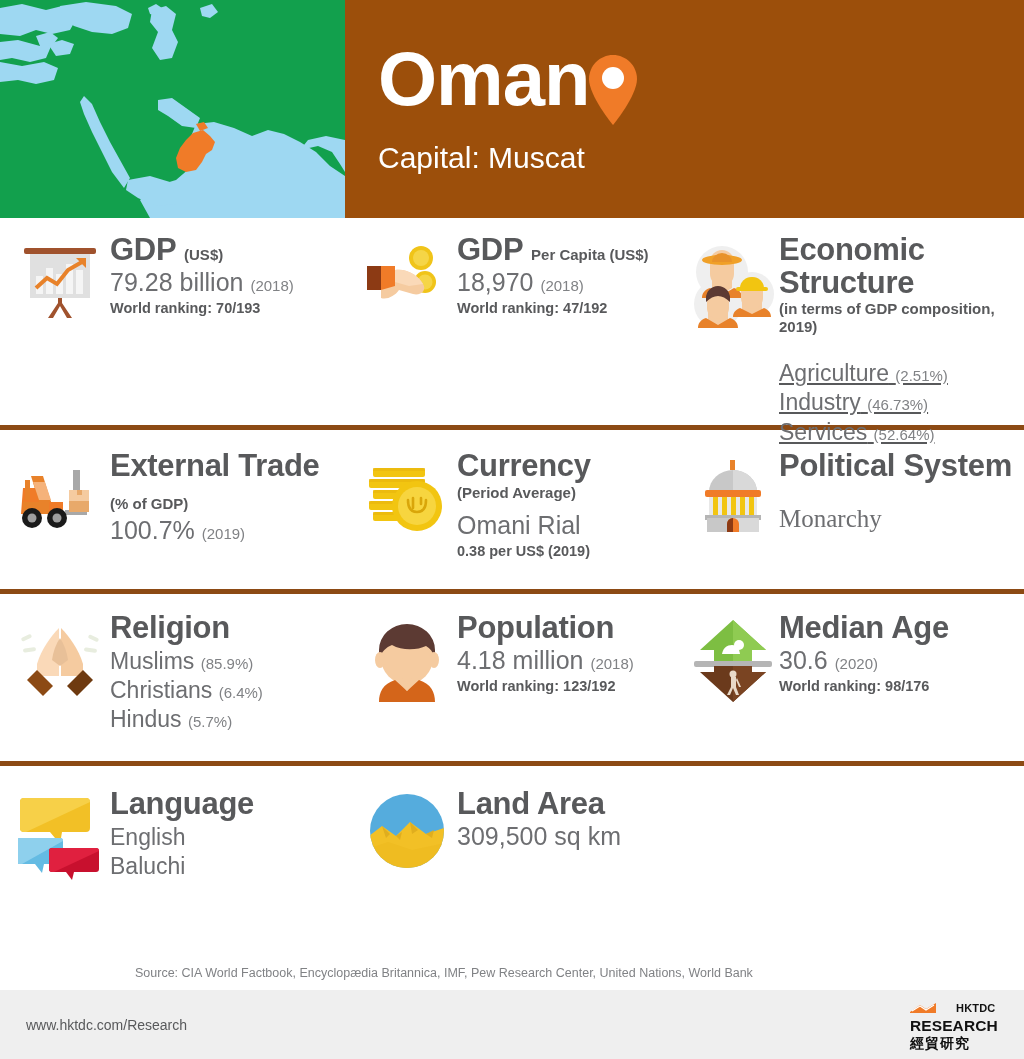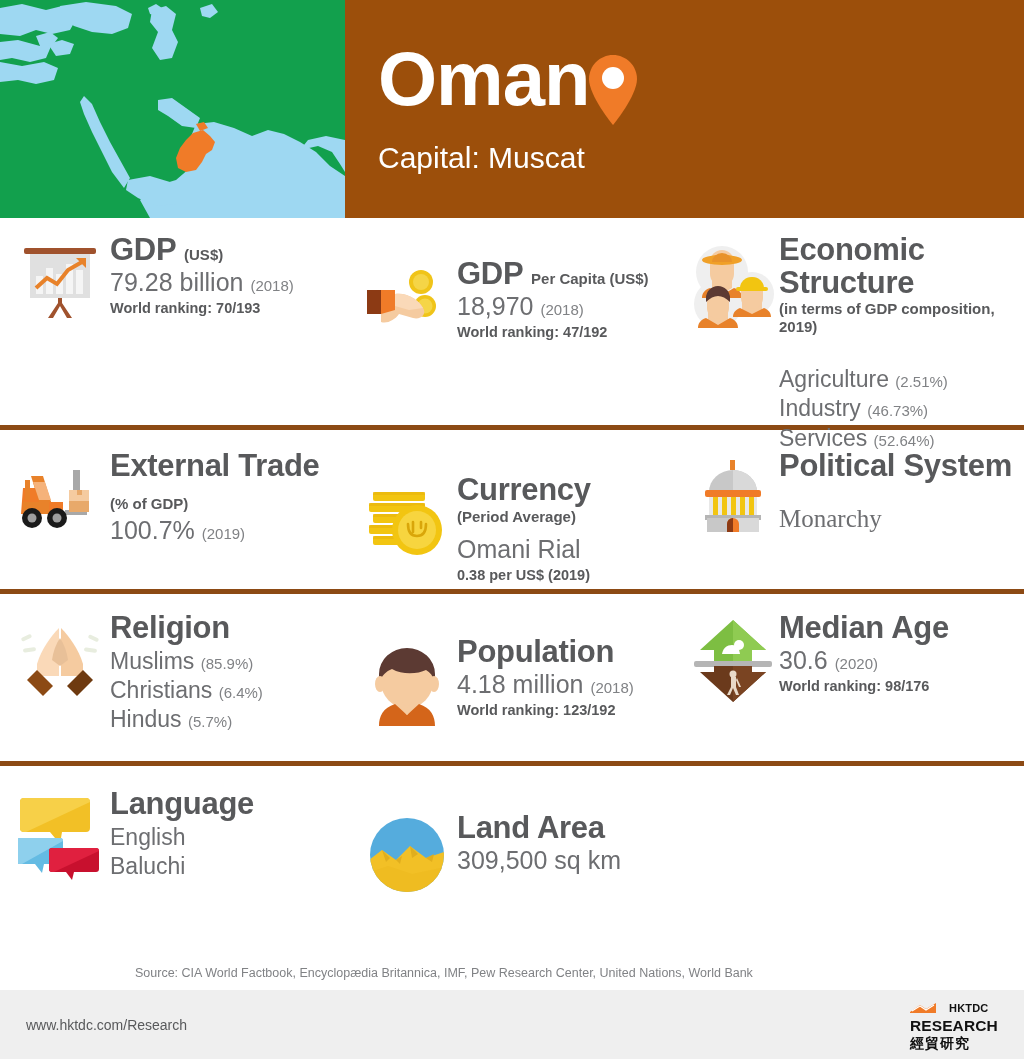--- a/index.html
+++ b/index.html
@@ -28,21 +28,21 @@
   .pin { width:56px; height:74px; margin-left:-4px; margin-top:10px; }
   .capital { font-size:30px; color:#fff; margin-top:14px; font-weight:400; }
 
   
   .rows { position:relative; width:1024px; }
   .row { position:relative; display:flex; width:1024px; }
   .divider { width:1024px; height:5px; background:#8C4A14; }
 
   .cell { position:relative; display:flex; align-items:flex-start; }
   .cell-a { width:345px; padding-left:10px; }
-  .cell-b { width:330px; padding-left:12px;margin-top:24px; }
+  .cell-b { width:330px; padding-left:12px; }
   .cell-c { width:349px; padding-left:12px; }
 
   .icon-box { flex:0 0 auto; display:flex; align-items:flex-start; justify-content:center; }
   .txt { flex:1 1 auto; }
 
   .stat-title {
     font-size:31px; font-weight:bold; color:#58595b; line-height:1.05;
     letter-spacing:-0.3px;
   }
   .stat-title .sub {
@@ -59,21 +59,21 @@
   .source {
     position:absolute; left:135px; top:966px;
     font-size:12.5px; color:#808285; font-weight:400; white-space:nowrap;
   }
   .footer {
     position:absolute; left:0; top:990px; width:1024px; height:69px;
     background:#efefef; display:flex; align-items:center;
   }
   .footer-url { position:absolute; left:26px; font-size:14px; color:#58595b; }
   .logo { position:absolute; right:24px; top:12px; width:90px; text-align:left; }
-  .logo-top { display:flex; align-items:center; gap:11px; height:13px; }
+  .logo-top { display:flex; align-items:center; gap:18px; height:13px; }
   .logo-mark { width:28px; height:11px; }
   .logo-hktdc { font-size:11px; font-weight:bold; color:#111; letter-spacing:0.2px; line-height:1; }
   .logo-research { font-size:15.5px; font-weight:bold; color:#111; letter-spacing:0.1px; line-height:1.15; margin-top:2px; }
   .logo-cn { font-size:14px; font-weight:bold; color:#111; line-height:1.15; letter-spacing:1px; }
 </style>
 </head>
 <body>
 
 <div class="page">
 
@@ -203,21 +203,21 @@
                 <path d="M18 68 h20 v8 l-10 6 l-10 -6 Z" fill="#F5CBA0"></path>
                <path d="M16 74 l12 7 l12 -7 c6 2 8 6 8 10 H8 c0 -4 2 -8 8 -10 Z" fill="#E8822A"></path>
                <path d="M17 54 a11 11 0 0 1 22 0 v10 a11 11 0 0 1 -22 0 Z" fill="#F5CBA0"></path>
                <path d="M16 54 a12 12 0 0 1 24 0 v4 c-4 -4 -8 -6 -12 -6 c-4 0 -8 2 -12 6 Z" fill="#5C3A33"></path>
             </g>
           </svg>
         </div>
         <div class="txt">
           <div class="stat-title">Economic Structure</div>
           <div class="stat-sub-line">(in terms of GDP composition, 2019)</div>
-          <div style="margin-top:29px;">
+          <div style="margin-top:23px;text-decoration:underline;">
             <div class="list-line"><span>Agriculture</span> <span class="pct">(2.51%)</span></div>
             <div class="list-line"><span>Industry</span> <span class="pct">(46.73%)</span></div>
             <div class="list-line"><span>Services</span> <span class="pct">(52.64%)</span></div>
           </div>
         </div>
       </div>
     </div>
 
     <div class="divider"></div>
 

